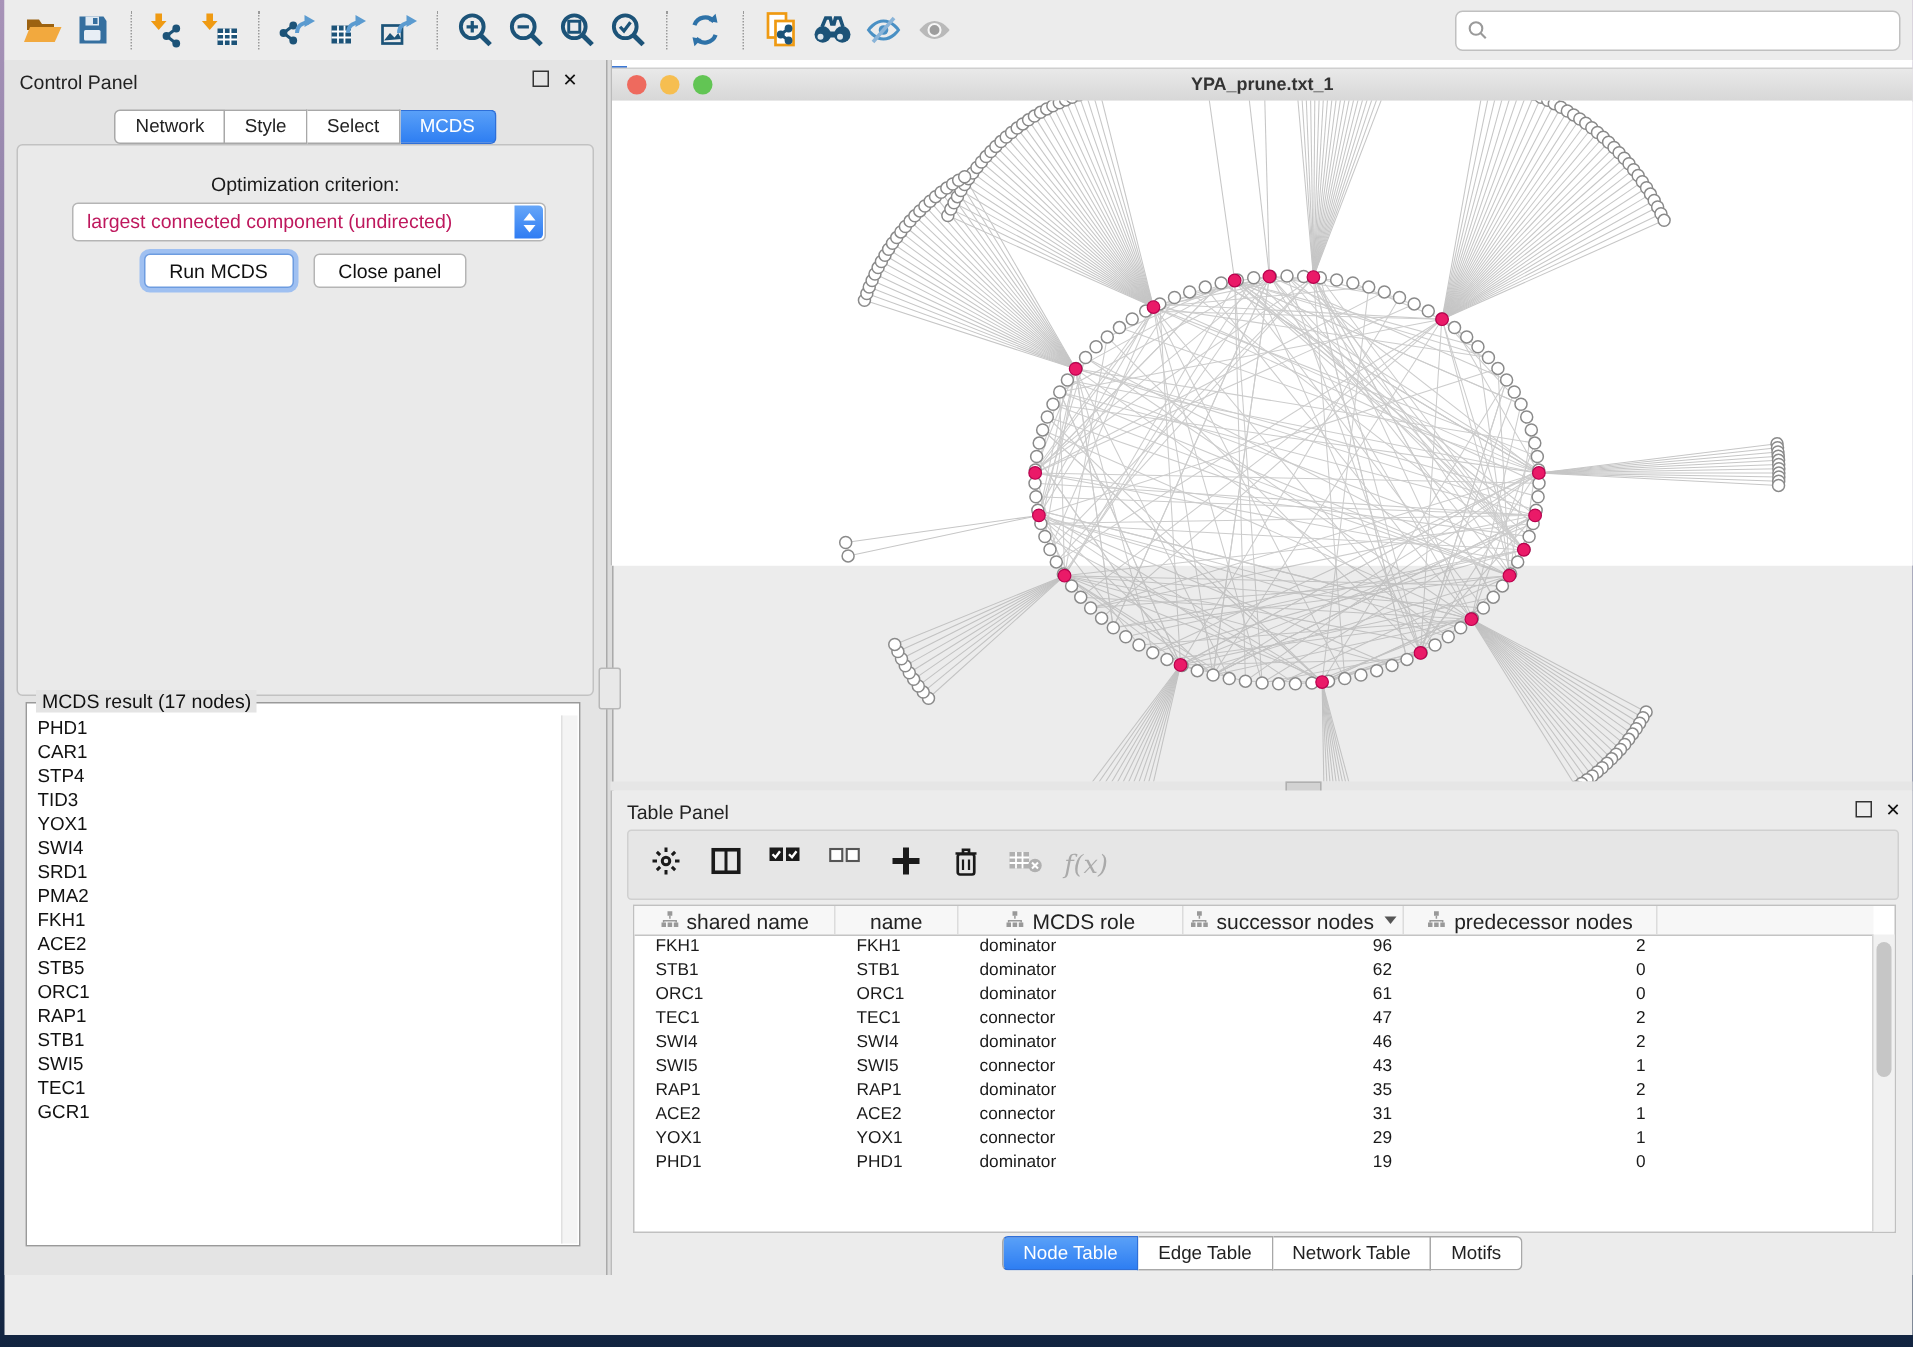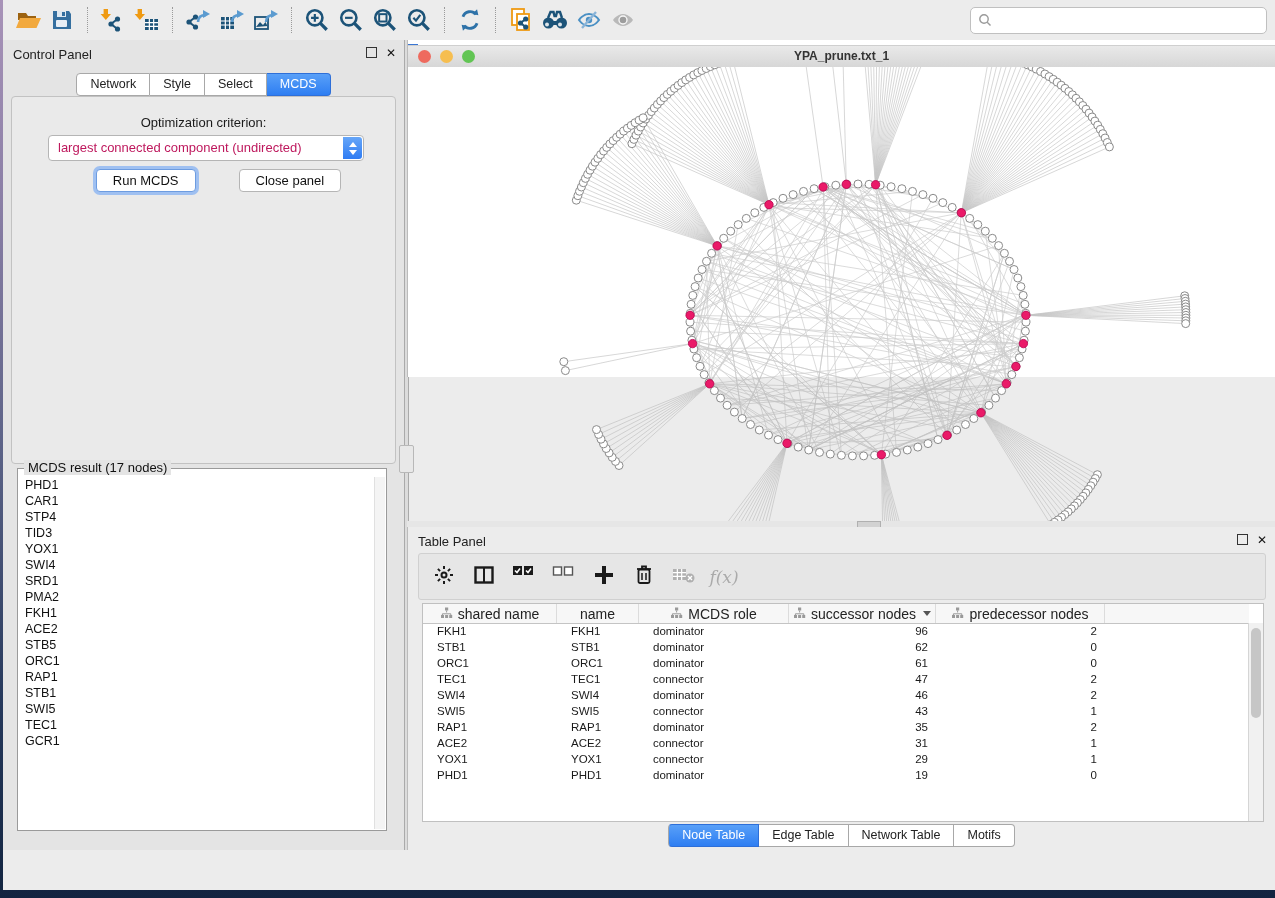--- a/index.html
+++ b/index.html
@@ -13,21 +13,21 @@
   .btn-icon{width:34px;height:30px;display:flex;align-items:center;justify-content:center;cursor:pointer;}
   .btn-icon svg{display:block;}
   .btn-icon.disabled{opacity:.55;}
   .search-box{position:absolute;right:8px;top:7px;width:295px;height:25px;background:#fff;
     border:1px solid #c0c0c0;border-radius:5px;}
   .search-box input{position:absolute;left:26px;top:2px;right:4px;bottom:2px;border:0;outline:none;
     font-size:12px;background:transparent;}
   .search-glass{position:absolute;left:7px;top:5px;}
   
   .cp{position:absolute;left:0;top:40px;width:401px;bottom:40px;background:#e4e4e4;}
-  .cp-head{position:absolute;left:0;top:0;right:0;height:28px;padding-left:16px;}
+  .cp-head{position:absolute;left:0;top:0;right:11px;height:28px;padding-left:16px;}
   .panel-title{position:absolute;left:10px;top:7px;font-size:13px;color:#222;}
   .titlebtns{position:absolute;right:8px;top:7px;display:flex;gap:9px;align-items:center;}
   .tb-float{width:9px;height:9px;border:1.5px solid #333;display:inline-block;}
   .tb-close{font-size:12px;font-weight:bold;color:#111;line-height:10px;}
   .segbar{position:absolute;left:0;right:0;display:flex;justify-content:center;}
   .cp .segbar{top:33px;}
   .seg{height:21px;line-height:21px;padding:0 13px;background:#fff;border:1px solid #a8a8a8;
     border-left:none;font-size:12.5px;color:#222;cursor:pointer;}
   .seg:first-child{border-left:1px solid #a8a8a8;border-radius:4px 0 0 4px;}
   .seg:last-child{border-radius:0 4px 4px 0;}
@@ -38,21 +38,21 @@
   .dropdown{position:absolute;left:36px;top:38px;width:314px;height:24px;background:#fff;
     border:1px solid #b5b5b5;border-radius:4px;cursor:pointer;}
   .dd-text{position:absolute;left:9px;top:4px;font-size:13px;color:#be185d;white-space:nowrap;}
   .dd-step{position:absolute;right:1px;top:1px;bottom:1px;width:19px;border-radius:0 3px 3px 0;
     background:linear-gradient(#66a6f8,#2f7cf3);display:flex;flex-direction:column;
     align-items:center;justify-content:center;gap:3px;}
   .dd-up{width:0;height:0;border-left:4px solid transparent;border-right:4px solid transparent;border-bottom:5px solid #fff;}
   .dd-dn{width:0;height:0;border-left:4px solid transparent;border-right:4px solid transparent;border-top:5px solid #fff;}
   .btnrow{position:absolute;left:0;right:0;top:72px;display:flex;justify-content:center;gap:13px;}
   .btn{height:23px;line-height:21px;padding:0 16px;background:#fff;border:1px solid #b5b5b5;
-    border-radius:4px;font-size:13px;color:#111;cursor:pointer;margin-left:30px;}
+    border-radius:4px;font-size:13px;color:#111;cursor:pointer;}
   .focus-ring{box-shadow:0 0 0 3px rgba(96,156,245,.55);border-color:#6d9ce0;}
   .groupbox{position:absolute;left:14px;right:17px;top:428px;bottom:19px;border:1px solid #9a9a9a;
     background:#fff;}
   .legend{position:absolute;left:6px;top:-9px;background:#e4e4e4;padding:0 4px;font-size:13px;color:#111;}
   .mcds-list{position:absolute;left:1px;right:11px;top:8px;bottom:1px;overflow:hidden;
     font-size:12.5px;color:#111;}
   .mcds-list div{height:16px;line-height:16px;padding-left:6px;}
   .scroll-track{position:absolute;right:1px;top:8px;bottom:1px;width:10px;background:#f4f4f4;border-left:1px solid #e0e0e0;}
   
   .vsplit{position:absolute;left:401px;top:40px;width:3px;bottom:40px;background:#dcdcdc;

